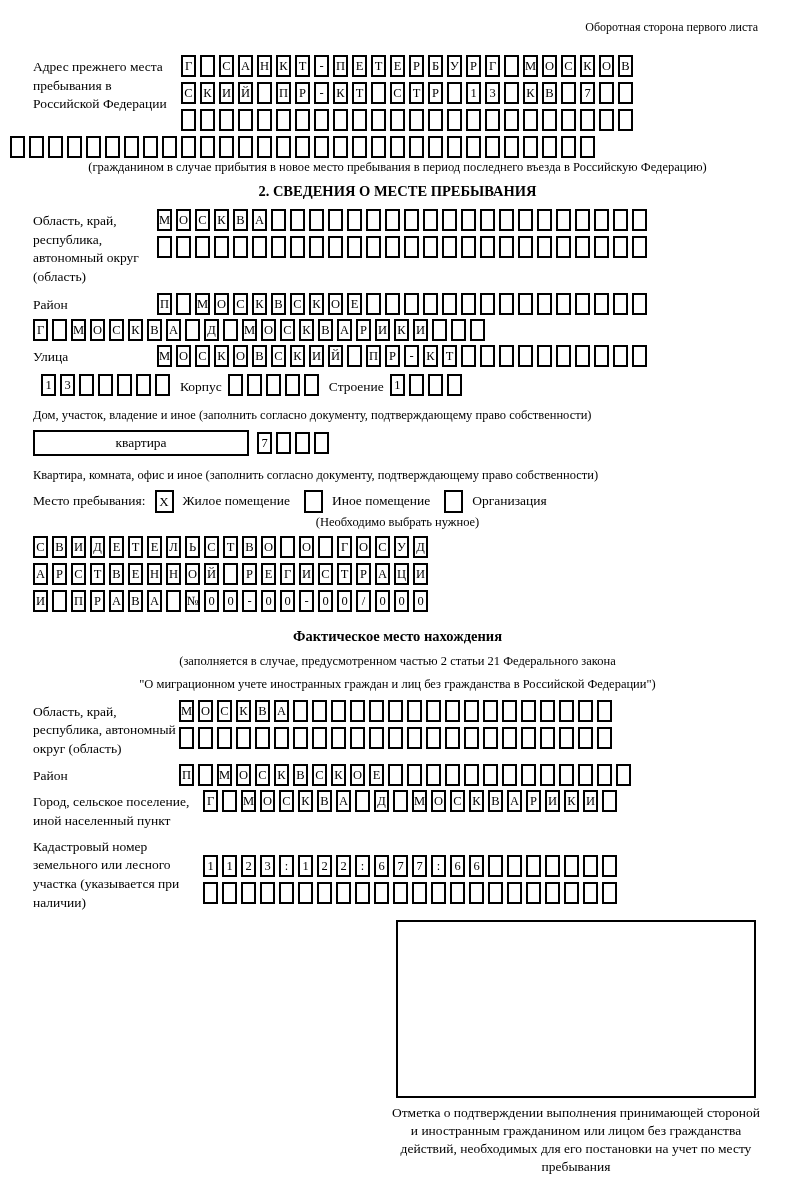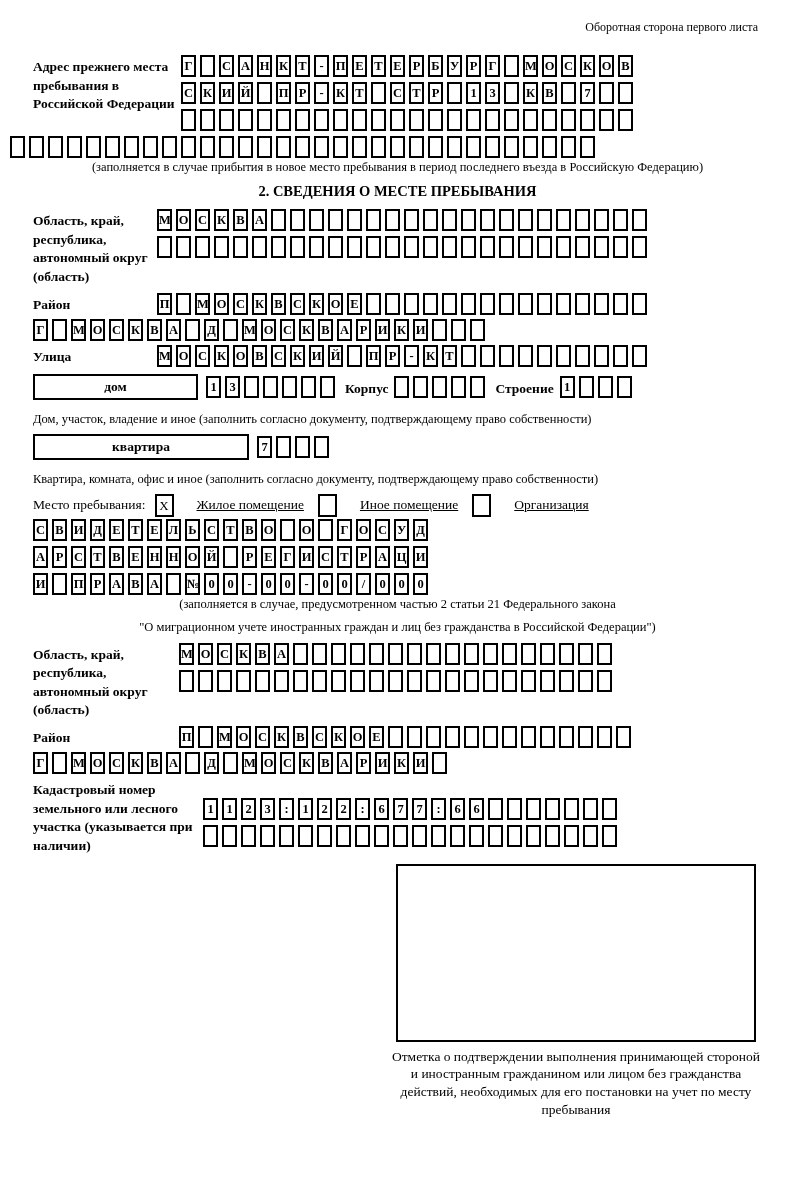--- a/index.html
+++ b/index.html
@@ -1,40 +1,40 @@
 <!DOCTYPE html>
 <html><head>
 <meta charset="utf-8">
 <style>
   * { box-sizing: border-box; margin: 0; padding: 0; }
   body { background:#fff; color:#000; font-family:"Liberation Serif", serif; }
   .page { width:800px; min-height:1180px; padding:6px 38px 10px 33px; position:relative; background:#fff; }
   .hdr-note { text-align:right; font-size:12px; margin:14px 4px 20px 0; }
 
-  .frow { display:flex; align-items:flex-start; margin-bottom:2px;font-weight:bold; }
+  .frow { display:flex; align-items:flex-start; margin-bottom:2px; }
   .flabel { font-size:13.5px; line-height:1.38; flex:0 0 auto; padding-top:3px; }
   .rows-col { display:flex; flex-direction:column; gap:5px; }
 
   .cells { display:flex; gap:4px; }
   .cell { flex:0 0 auto; width:15px; height:22px; border:2px solid #000;
           font-size:12.5px; text-align:center; line-height:19px; font-family:"Liberation Serif", serif; }
 
   .fullrow { margin:5px 0 2px -23px; }
   .note-c { text-align:center; font-size:12.5px; margin:2px 0 8px; }
   .note-l { font-size:12.5px; margin:12px 0 7px; }
   .sec-title { text-align:center; font-weight:bold; font-size:14.5px; margin:6px 0 9px; }
 
   .widebox { height:26px; border:2px solid #000; display:flex; align-items:center;
              justify-content:center; font-size:13.5px; flex:0 0 auto; }
   .inline-lab { font-size:13.5px; padding:4px 6px 0 10px; flex:0 0 auto; }
 
   .chk { flex:0 0 auto; width:19px; height:23px; border:2px solid #000; text-align:center;
          line-height:20px; font-size:13px; }
   .chk-row { display:flex; align-items:center; margin:7px 0 2px; }
-  .chk-row .opt-lab { font-size:13.5px; margin:0 14px 0 23px;text-decoration:underline; }
+  .chk-row .opt-lab { font-size:13.5px; margin:0 14px 0 9px; }
 
   .stamp-col { width:372px; margin-left:auto; margin-top:8px; }
   .stamp-box { width:360px; height:178px; border:2px solid #000; margin-left:6px; }
   .stamp-note { margin-top:6px; text-align:center; font-size:13.5px; line-height:1.32; }
 </style>
 </head>
 <body>
 
 <div class="page">
 
@@ -149,21 +149,21 @@
       <span class="cell"></span>
       <span class="cell"></span>
       <span class="cell"></span>
       <span class="cell"></span>
       <span class="cell"></span>
       <span class="cell"></span>
       <span class="cell"></span>
       <span class="cell"></span>
       <span class="cell"></span>
     </div>
-  <div class="note-c">(заполняется в случае прибытия в новое место пребывания в период последнего въезда в Российскую Федерацию)</div>
+  <div class="note-c">(гражданином в случае прибытия в новое место пребывания в период последнего въезда в Российскую Федерацию)</div>
 
   <div class="sec-title">2. СВЕДЕНИЯ О МЕСТЕ ПРЕБЫВАНИЯ</div>
 
   <div class="frow">
     <div class="flabel" style="width:124px">Область, край, республика, автономный округ (область)</div>
     <div class="rows-col">
       <div class="cells">
           <span class="cell">М</span>
           <span class="cell">О</span>
           <span class="cell">С</span>
@@ -309,21 +309,20 @@
         <span class="cell"></span>
         <span class="cell"></span>
         <span class="cell"></span>
         <span class="cell"></span>
         <span class="cell"></span>
         <span class="cell"></span>
       </div>
   </div>
 
   <div class="frow" style="margin-top:7px; align-items:center">
-    <div class="widebox" style="width:165px">дом</div>
     <div class="cells" style="margin-left:8px">
         <span class="cell">1</span>
         <span class="cell">3</span>
         <span class="cell"></span>
         <span class="cell"></span>
         <span class="cell"></span>
         <span class="cell"></span>
         <span class="cell"></span>
       </div>
     <div class="inline-lab">Корпус</div>
@@ -357,20 +356,21 @@
 
   <div class="chk-row">
     <span class="flabel" style="padding:0 9px 0 0">Место пребывания:</span>
     <span class="chk">X</span>
     <span class="opt-lab">Жилое помещение</span>
     <span class="chk"></span>
     <span class="opt-lab">Иное помещение</span>
     <span class="chk"></span>
     <span class="opt-lab">Организация</span>
   </div>
+  <div class="note-c" style="margin-bottom:6px">(Необходимо выбрать нужное)</div>
 
   <div class="frow">
     <div class="rows-col">
       <div class="cells">
           <span class="cell">С</span>
           <span class="cell">В</span>
           <span class="cell">И</span>
           <span class="cell">Д</span>
           <span class="cell">Е</span>
           <span class="cell">Т</span>
@@ -432,20 +432,21 @@
           <span class="cell">0</span>
           <span class="cell">0</span>
           <span class="cell">/</span>
           <span class="cell">0</span>
           <span class="cell">0</span>
           <span class="cell">0</span>
         </div>
     </div>
   </div>
 
+  <div class="sec-title" style="margin-top:16px">Фактическое место нахождения</div>
   <div class="note-c" style="margin-bottom:8px">(заполняется в случае, предусмотренном частью 2 статьи 21 Федерального закона</div>
   <div class="note-c">"О миграционном учете иностранных граждан и лиц без гражданства в Российской Федерации")</div>
 
   <div class="frow">
     <div class="flabel" style="width:146px">Область, край, республика, автономный округ (область)</div>
     <div class="rows-col">
       <div class="cells">
           <span class="cell">М</span>
           <span class="cell">О</span>
           <span class="cell">С</span>
@@ -522,20 +523,21 @@
         <span class="cell"></span>
         <span class="cell"></span>
         <span class="cell"></span>
         <span class="cell"></span>
         <span class="cell"></span>
         <span class="cell"></span>
       </div>
   </div>
 
   <div class="frow" style="margin-top:4px">
+    <div class="flabel" style="width:170px">Город, сельское поселение, иной населенный пункт</div>
     <div class="cells">
         <span class="cell">Г</span>
         <span class="cell"></span>
         <span class="cell">М</span>
         <span class="cell">О</span>
         <span class="cell">С</span>
         <span class="cell">К</span>
         <span class="cell">В</span>
         <span class="cell">А</span>
         <span class="cell"></span>

